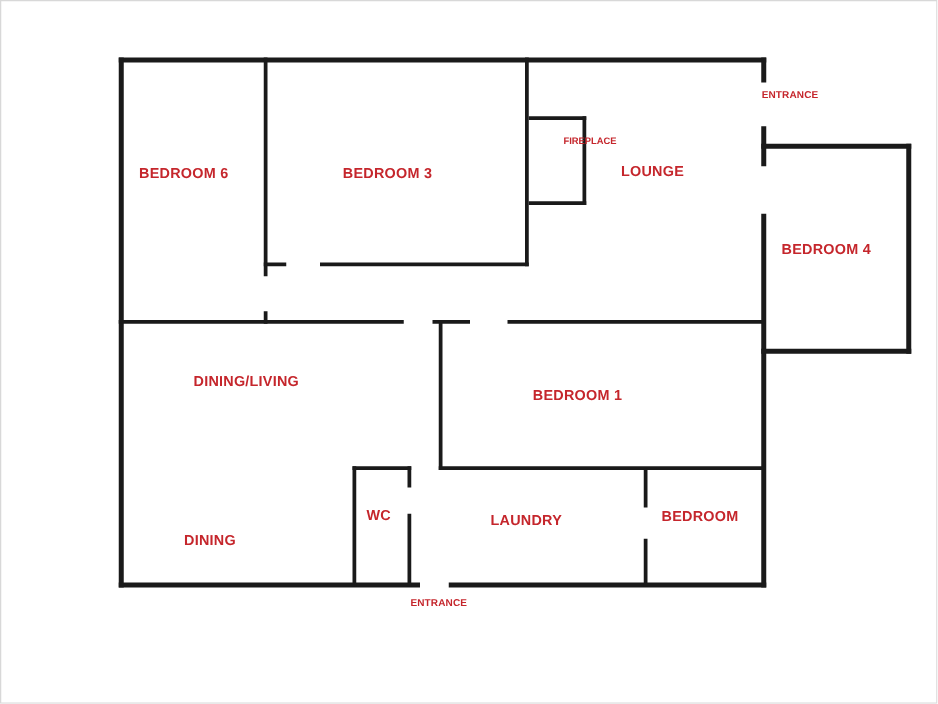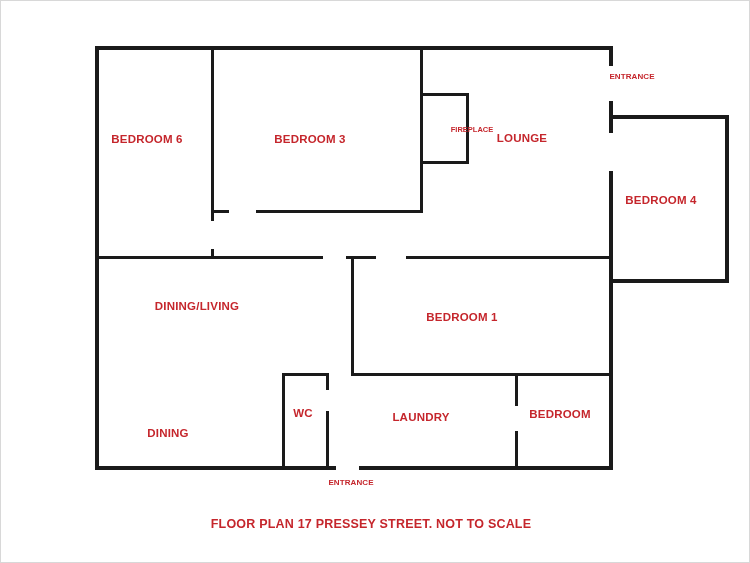--- a/index.html
+++ b/index.html
@@ -97,19 +97,18 @@
   <div class="room-label" style="left:309px;top:138px;">BEDROOM 3</div>
   <div class="room-label" style="left:521px;top:137px;">LOUNGE</div>
   <div class="room-label" style="left:660px;top:199px;">BEDROOM 4</div>
   <div class="room-label" style="left:196px;top:305px;">DINING/LIVING</div>
   <div class="room-label" style="left:461px;top:316px;">BEDROOM 1</div>
   <div class="room-label" style="left:167px;top:432px;">DINING</div>
   <div class="room-label" style="left:302px;top:412px;">WC</div>
   <div class="room-label" style="left:420px;top:416px;">LAUNDRY</div>
   <div class="room-label" style="left:559px;top:413px;">BEDROOM</div>
 
-  <div class="tiny-label" style="left:447px;top:128px;padding-left:48px;">FIREPLACE</div>
+  <div class="tiny-label" style="left:447px;top:112px;padding-left:48px;">FIREPLACE</div>
   <div class="small-label" style="left:631px;top:75px;">ENTRANCE</div>
   <div class="small-label" style="left:350px;top:481px;">ENTRANCE</div>
 
-  <div class="caption" style="left:370px;top:523px;">FLOOR PLAN 17 PRESSEY STREET. NOT TO SCALE</div>
 
 </div>
 
 </body></html>

